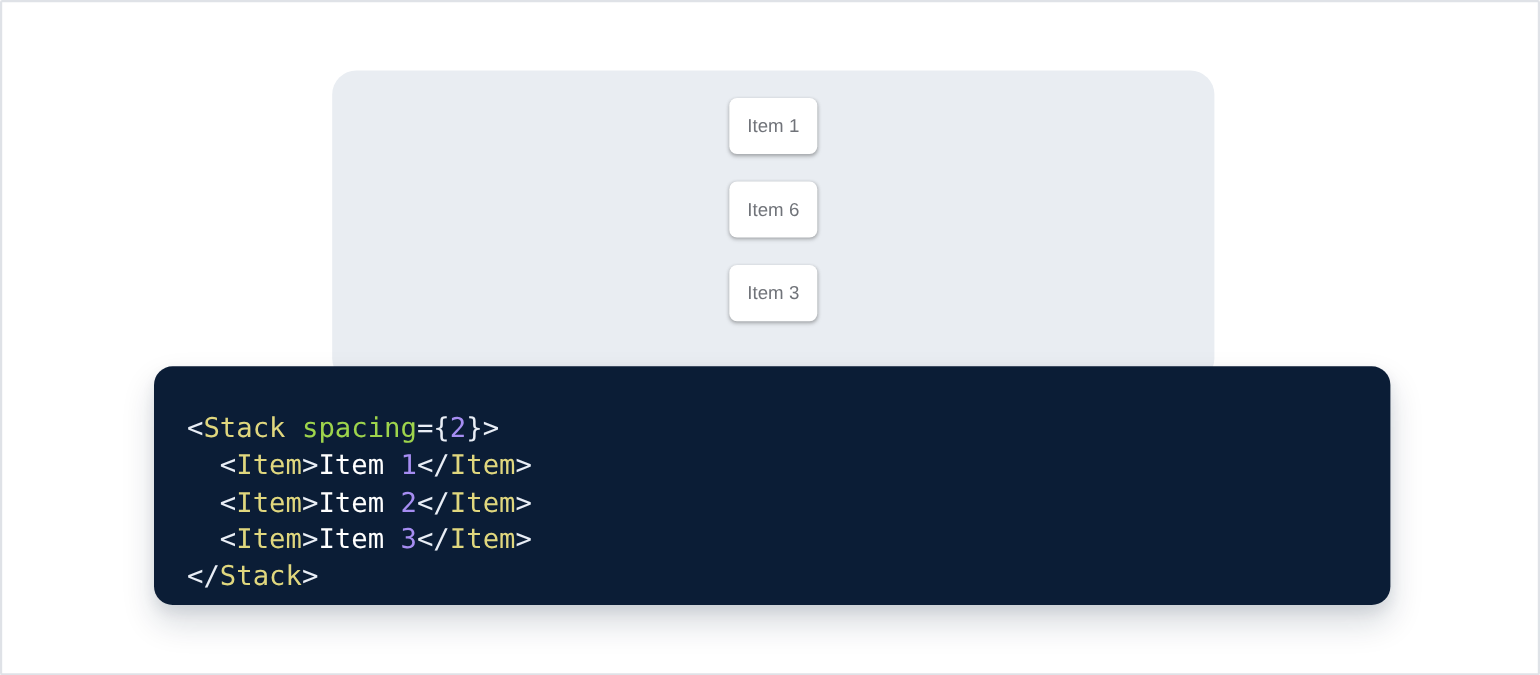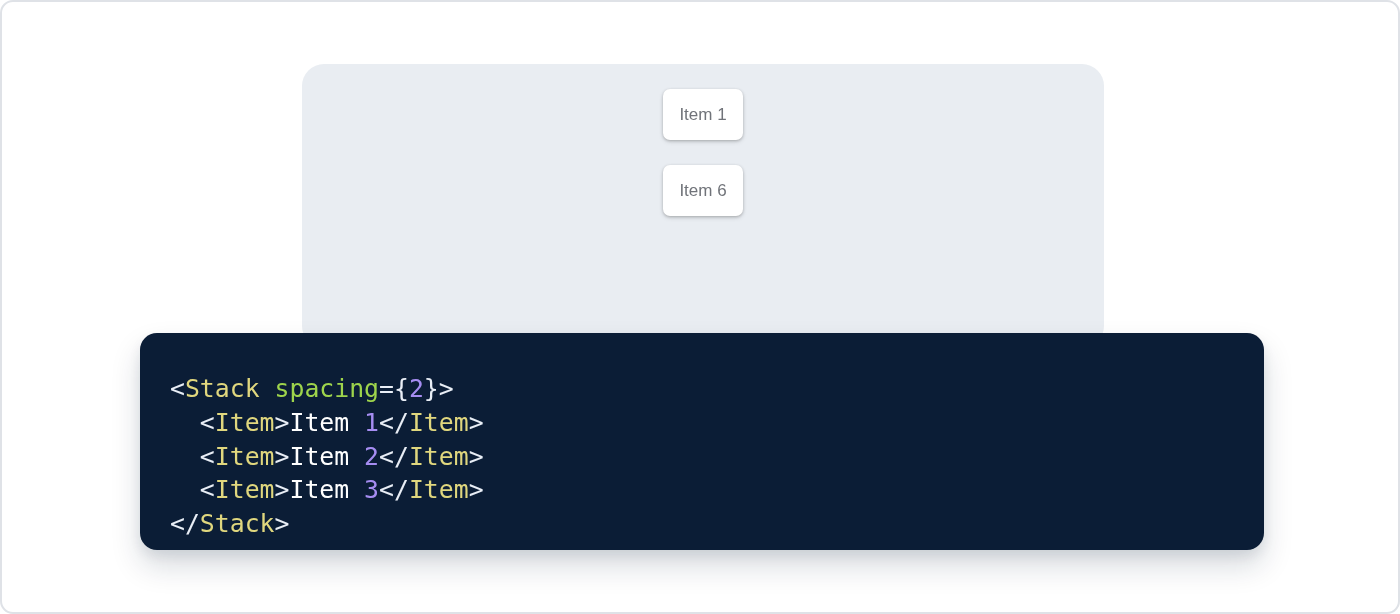--- a/index.html
+++ b/index.html
@@ -12,21 +12,21 @@
     position: relative;
     width: 1400px;
     height: 614px;
   }
   .page-card {
     position: absolute;
     inset: 0;
     box-sizing: border-box;
     background: var(--page-bg, #ffffff);
     border: 2px solid var(--page-border, #dfe2e7);
-    border-radius: 13px;
+    border-radius: 2px;
     overflow: hidden;
   }
   .demo-panel {
     position: absolute;
     left: 300px;
     top: 62px;
     width: 802px;
     height: 284px;
     background: var(--panel-bg, #e9edf2);
     border-radius: 22px;
@@ -83,18 +83,21 @@
 <div class="stage">
   <div class="page-card">
 
     <div class="demo-panel">
       <div class="demo-card">
         <span>Item 1</span>
       </div>
       <div class="demo-card">
         <span>Item 6</span>
       </div>
+      <div class="demo-card">
+        <span>Item 3</span>
+      </div>
     </div>
 
     <pre class="code-block"><div class="code-line"><span class="tok-punctuation">&lt;</span><span class="tok-tag">Stack</span><span class="tok-plain"> </span><span class="tok-attribute">spacing</span><span class="tok-punctuation">={</span><span class="tok-number">2</span><span class="tok-punctuation">}&gt;</span></div><div class="code-line"><span class="tok-plain">  </span><span class="tok-punctuation">&lt;</span><span class="tok-tag">Item</span><span class="tok-punctuation">&gt;</span><span class="tok-plain">Item </span><span class="tok-number">1</span><span class="tok-punctuation">&lt;/</span><span class="tok-tag">Item</span><span class="tok-punctuation">&gt;</span></div><div class="code-line"><span class="tok-plain">  </span><span class="tok-punctuation">&lt;</span><span class="tok-tag">Item</span><span class="tok-punctuation">&gt;</span><span class="tok-plain">Item </span><span class="tok-number">2</span><span class="tok-punctuation">&lt;/</span><span class="tok-tag">Item</span><span class="tok-punctuation">&gt;</span></div><div class="code-line"><span class="tok-plain">  </span><span class="tok-punctuation">&lt;</span><span class="tok-tag">Item</span><span class="tok-punctuation">&gt;</span><span class="tok-plain">Item </span><span class="tok-number">3</span><span class="tok-punctuation">&lt;/</span><span class="tok-tag">Item</span><span class="tok-punctuation">&gt;</span></div><div class="code-line"><span class="tok-punctuation">&lt;/</span><span class="tok-tag">Stack</span><span class="tok-punctuation">&gt;</span></div></pre>
 
   </div>
 </div>
 
 </body></html>

